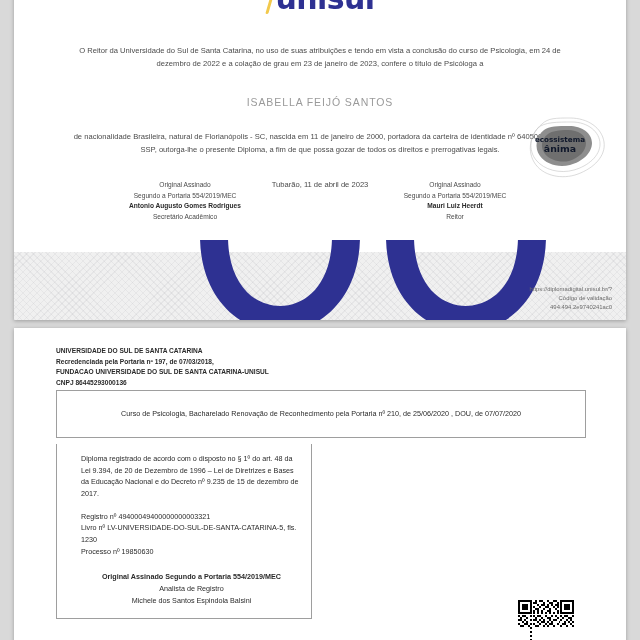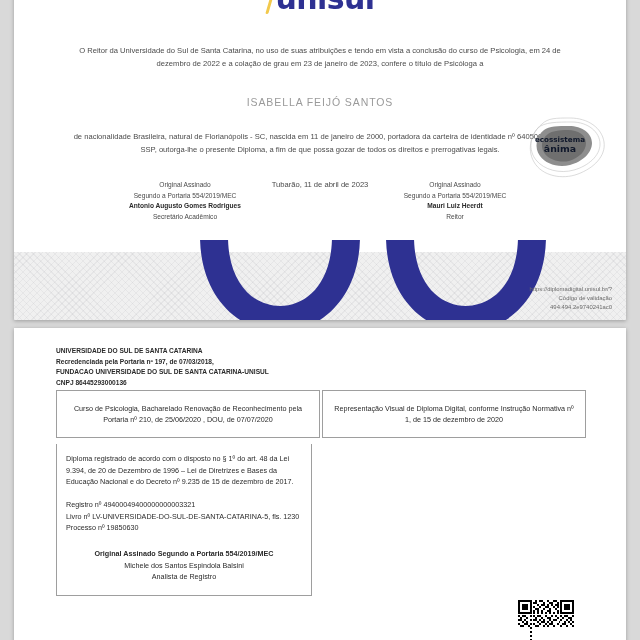--- a/index.html
+++ b/index.html
@@ -192,21 +192,21 @@
     align-items: center;
     justify-content: center;
   }
 
   .p2-main {
     position: absolute;
     left: 42px; top: 116px;
     width: 256px;
     border: 1px solid #9e9e9e;
     border-top: none;
-    padding: 9px 9px 12px 9px;
+    padding: 9px 9px 12px 24px;
     font-size: 7.2px;
     line-height: 1.62;
     color: #2a2a2a;
   }
   .p2-main .blk { margin-bottom: 11px; }
   .p2-main .blk:last-child { margin-bottom: 0; }
   .p2-reg-line { display: block; }
 
   .p2-signoff {
     margin-top: 14px;
@@ -294,34 +294,33 @@
 
     <div class="p2-head">
       <div>UNIVERSIDADE DO SUL DE SANTA CATARINA</div>
       <div>Recredenciada pela Portaria nº 197, de 07/03/2018,</div>
       <div>FUNDACAO UNIVERSIDADE DO SUL DE SANTA CATARINA-UNISUL</div>
       <div>CNPJ 86445293000136</div>
     </div>
 
     <div class="p2-boxrow">
       <div class="p2-box">Curso de Psicologia, Bacharelado Renovação de Reconhecimento pela Portaria nº 210, de 25/06/2020 , DOU, de 07/07/2020</div>
-      <div class="p2-box">Representação Visual de Diploma Digital, conforme Instrução Normativa nº 1, de 15 de dezembro de 2020</div>
     </div>
 
     <div class="p2-main">
       <div class="blk">Diploma registrado de acordo com o disposto no § 1º do art. 48 da Lei 9.394, de 20 de Dezembro de 1996 – Lei de Diretrizes e Bases da Educação Nacional e do Decreto nº 9.235 de 15 de dezembro de 2017.</div>
       <div class="blk">
         <span class="p2-reg-line">Registro nº 49400049400000000003321</span>
         <span class="p2-reg-line">Livro nº LV-UNIVERSIDADE-DO-SUL-DE-SANTA-CATARINA-5, fls. 1230</span>
         <span class="p2-reg-line">Processo nº 19850630</span>
       </div>
       <div class="p2-signoff">
         <div class="so-title">Original Assinado Segundo a Portaria 554/2019/MEC</div>
+        <div>Analista de Registro</div>
         <div>Michele dos Santos Espindola Balsini</div>
-        <div>Analista de Registro</div>
       </div>
     </div>
 
     <svg class="qr" viewBox="0 0 29 29" shape-rendering="crispEdges">
       <rect width="29" height="29" fill="#ffffff"></rect>
       <g fill="#000000">
 
         <rect x="0" y="0" width="7" height="1"></rect>
           <rect x="0" y="6" width="7" height="1"></rect>
         <rect x="0" y="0" width="1" height="7"></rect>

